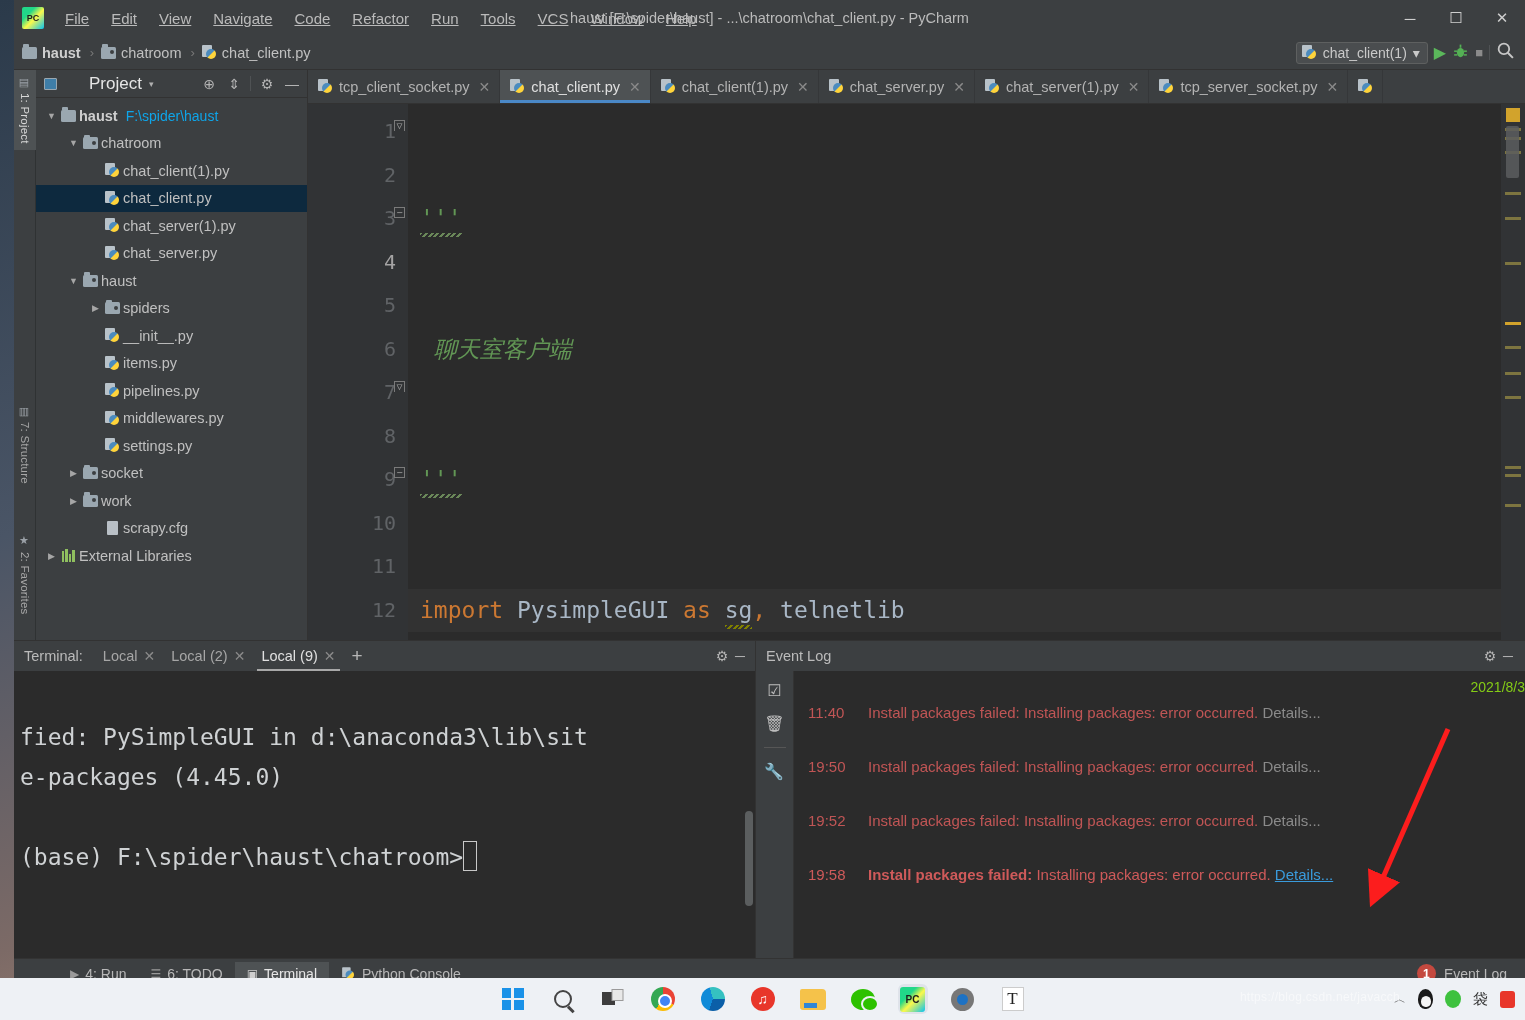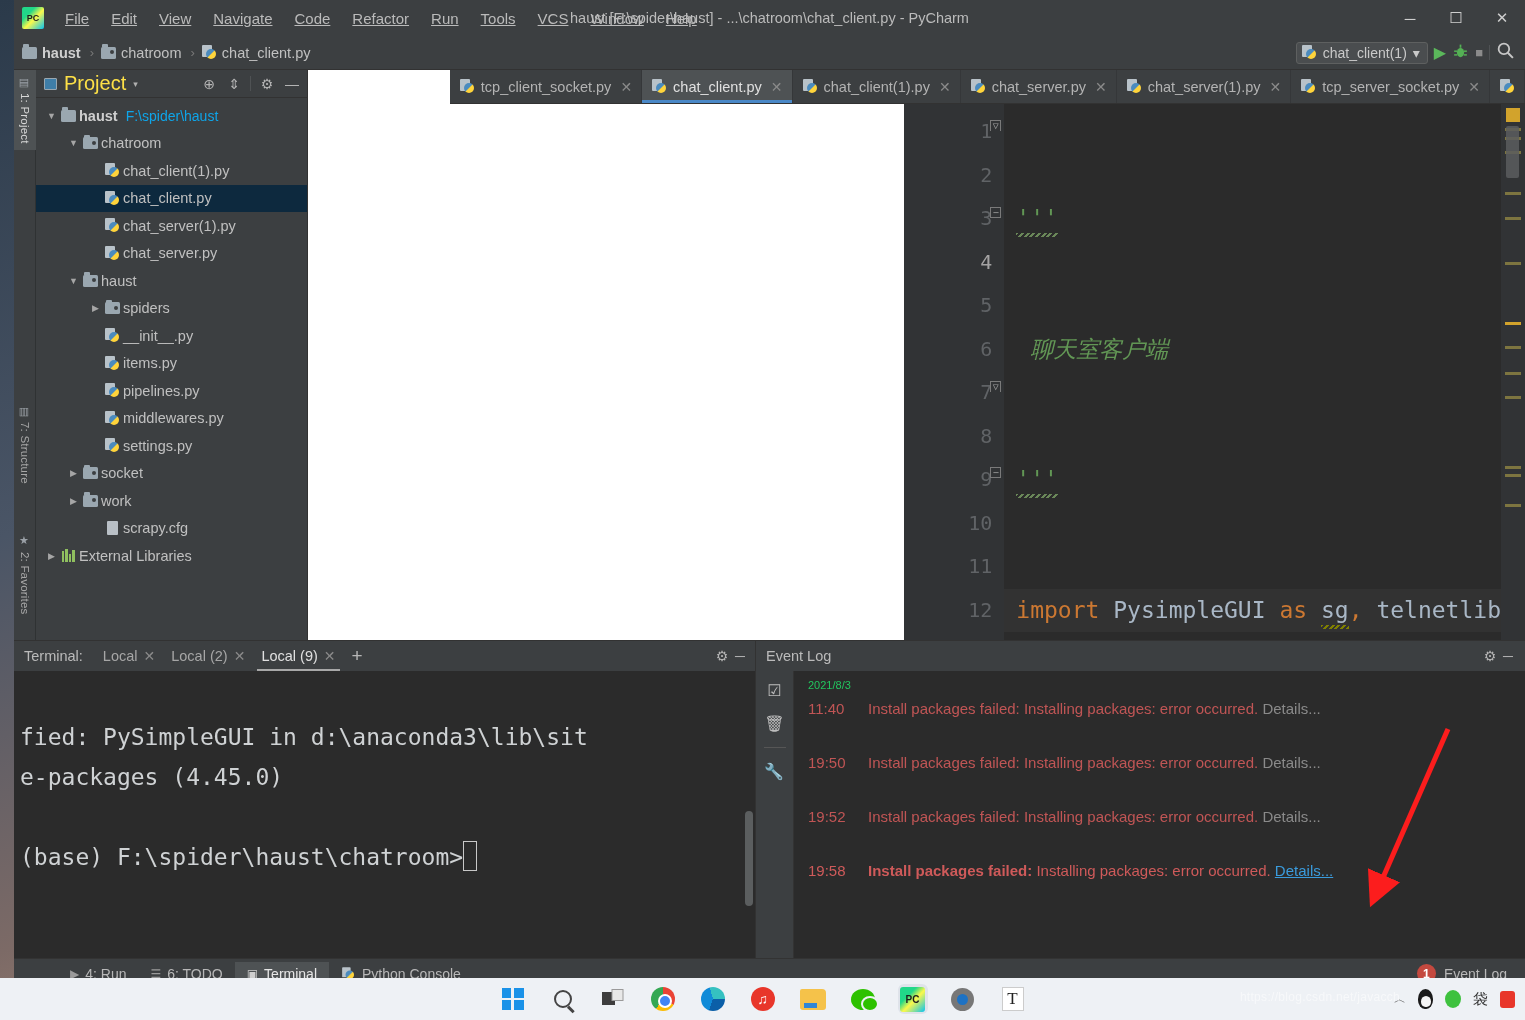--- a/index.html
+++ b/index.html
@@ -103,21 +103,21 @@
     display: flex; flex-direction: column; border-right: 1px solid #323232;
   }
   .tw-header {
     height: 28px; display: flex; align-items: center; gap: 7px;
     padding: 0 6px 0 8px; color: #bbbbbb; font-size: 13.5px; flex: none;
     border-bottom: 1px solid #323232;
   }
   .tw-header .sq {
     width: 13px; height: 12px; border: 1.6px solid #9aa7b0; background: #3f7ea8; border-radius: 1px;
   }
-  .tw-header .title { font-size: 20px; color: #fde047; }
+  .tw-header .title { font-size: 17px; color: #e5e5e5; margin-left: 25px; }
   .tw-header .caret { font-size: 9px; color: #b0b0b0; }
   .tw-header .spacer { flex: 1; }
   .hicon { color: #b4b4b4; font-size: 14px; width: 18px; text-align: center; }
   .divider-v { width: 1px; height: 15px; background: #4f5254; }
 
   .tree { flex: 1; overflow: hidden; padding-top: 4px; font-size: 14.5px; }
   .trow {
     display: flex; align-items: center; height: 27.5px; color: #c0c0c0;
     padding-right: 6px; white-space: nowrap;
   }
@@ -162,21 +162,21 @@
   .scrico{
     display:inline-block; width:14px; height:13px; background:#b0b7bd; border-radius:1px;
     position:relative;
   }
   .scrico::after{
     content:""; position:absolute; right:-2px; bottom:-2px; width:9px; height:9px;
     border-radius:50%; background:#389fd6; border:1.5px solid #3c3f41;
   }
 
   
-  .editor-area { flex: 1; display: flex; flex-direction: column; min-width: 0; background:#ffffff;align-items:flex-end; }
+  .editor-area { flex: 1; display: flex; flex-direction: column; min-width: 0; background:#ffffff; }
 
   .tabs {
     height: 34px; background: #3c3f41; display: flex; align-items: stretch;
     flex: none; border-bottom: 1px solid #323232; overflow: hidden;
   }
   .tab {
     display: flex; align-items: center; gap: 6px; padding: 0 9px 0 10px;
     color: #b3b3b3; font-size: 14.5px; white-space: nowrap; position: relative;
     border-right: 1px solid #353739;
   }
@@ -278,21 +278,21 @@
   .evt-head .spacer { flex: 1; }
   .evt-main { flex: 1; display: flex; min-height: 0; }
   .evt-icons {
     width: 38px; flex: none; background: #3c3f41; padding-top: 10px;
     display: flex; flex-direction: column; align-items: center; gap: 14px;
     border-right: 1px solid #333;
   }
   .evt-icons .ei { color: #bdbdbd; font-size: 16px; }
   .evt-icons .hr { width: 22px; height: 1px; background: #565656; }
   .evt-list { flex: 1; background: #2b2b2b; padding: 8px 0 0 0; overflow: hidden; position:relative;}
-  .evt-date { color: #22c55e; font-size: 11px; padding: 0 0 3px 14px; }
+  .evt-date { color: #84cc16; font-size: 14px; padding: 0 0 3px 14px; text-align: right; }
   .evt-row {
     display: flex; align-items: baseline; gap: 14px; padding: 6px 10px 6px 14px;
     font-size: 15px; height: 54px;
   }
   .evt-row .time { color: #c05555; width: 46px; flex: none; }
   .evt-row .msg { color: #c05555; }
   .evt-row .msg b { font-weight: bold; }
   .evt-row .det { color: #8a8a8a; }
   .evt-row .det.link { color: #3a9bdc; text-decoration: underline; }
   .evt-row.last .time, .evt-row.last .msg { color: #cf5a5a; }

